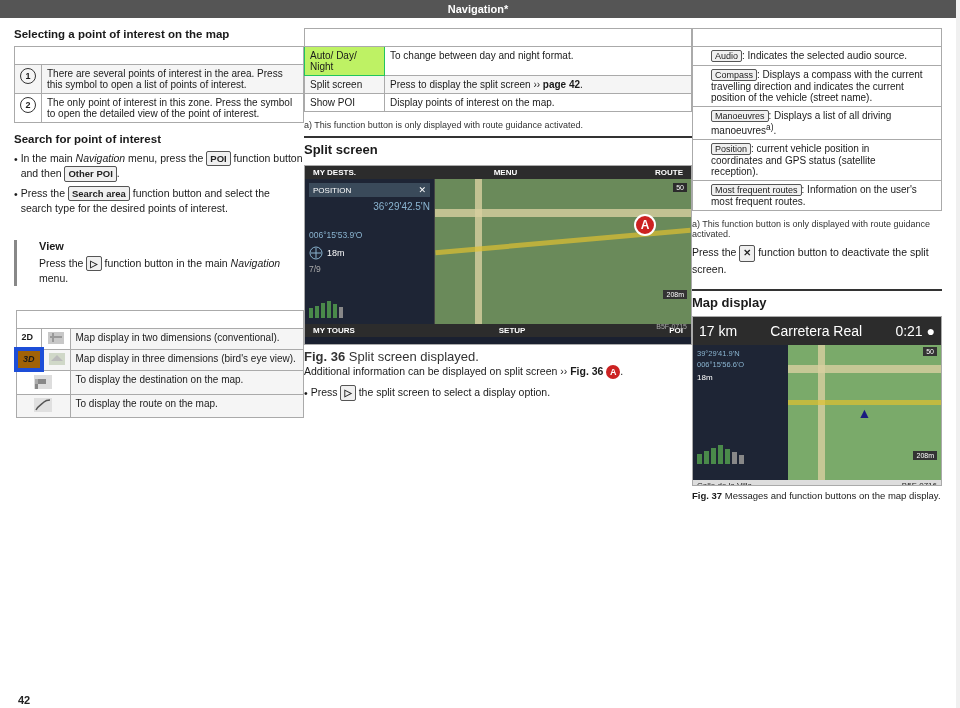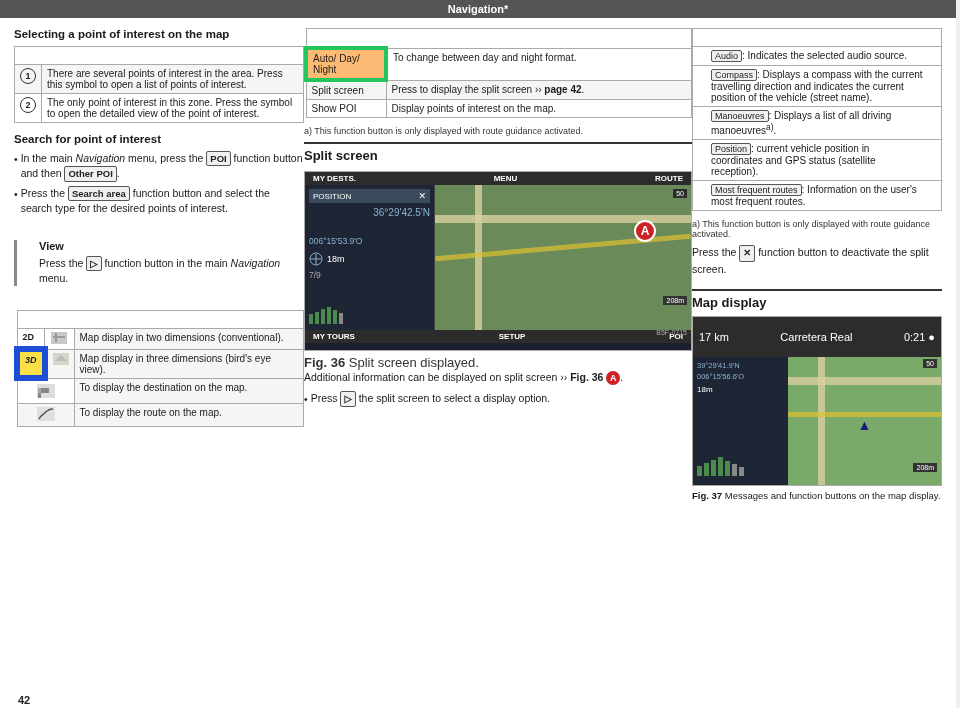--- a/index.html
+++ b/index.html
@@ -260,21 +260,21 @@
           <td style="width:22px; background:#fff; border:1px solid #aaa; text-align:center;">
             <svg width="16" height="12" viewBox="0 0 16 12">
                   <rect x="0" y="0" width="16" height="12" fill="#c8c8c8"></rect>
                   <rect x="2" y="4" width="12" height="2" fill="#999"></rect>
                   <rect x="4" y="1" width="2" height="9" fill="#999"></rect>
                 </svg>
           </td>
           <td>Map display in two dimensions (conventional).</td>
         </tr>
         <tr>
-          <td style="width:22px; font-size:9px; font-weight:bold; background:#fde047; border:6px solid #1d4ed8;font-style:italic;">3D</td>
+          <td style="width:22px; font-size:9px; font-weight:bold; background:#a16207; border:4px solid #1d4ed8;font-style:italic;">3D</td>
           <td style="width:22px; background:#f5f5f5; border:1px solid #aaa; text-align:center;">
             <svg width="16" height="12" viewBox="0 0 16 12">
                   <rect x="0" y="0" width="16" height="12" fill="#d0d8c8"></rect>
                   <polygon points="8,2 14,8 2,8" fill="#bbb"></polygon>
                 </svg>
           </td>
           <td style="background:#f5f5f5;">Map display in three dimensions (bird's eye view).</td>
         </tr>
         <tr>
           <td colspan="2" style="width:44px; background:#fff; border:1px solid #aaa; text-align:center;">
@@ -302,21 +302,21 @@
     </div>
 
     <div class="col-middle">
 
       <table class="func-table">
         <tbody>
             <tr>
               <td colspan="2" class="func-table-header">Function button: function</td>
             </tr>
         <tr>
-          <td style="width:80px; background:#fdba74; border:4px solid #22c55e;">Auto/ Day/ Night</td>
+          <td style="width:80px; background:#bef264; border:1px solid #22c55e;">Auto/ Day/ Night</td>
           <td style="background:#fff; border:1px solid #aaa;">To change between day and night format.</td>
         </tr>
         <tr>
           <td style="width:80px; background:#f5f5f5; border:1px solid #aaa;">Split screen</td>
           <td style="background:#f5f5f5; border:1px solid #aaa;">
             Press to display the split screen ›› <b>page 42</b>.
           </td>
         </tr>
         <tr>
           <td style="width:80px; background:#fff; border:1px solid #aaa;">Show POI</td>
@@ -446,21 +446,21 @@
       <div class="footnote">a)  This function button is only displayed with route guidance activated.</div>
 
       <div style="font-size:10.5px; line-height:1.5; margin-bottom:10px;">
         Press the <span class="btn-label">✕</span> function button to deactivate the split screen.
       </div>
 
       <div class="map-display-title">Map display</div>
 
       <div style="border:1px solid #aaa; margin-bottom:4px; position:relative; height:170px; overflow:hidden;">
 
-        <div style="background:#2c2c2c; color:#fff; display:flex; justify-content:space-between; align-items:center; padding:14px 6px; font-size:11px;">
+        <div style="background:#2c2c2c; color:#fff; display:flex; justify-content:space-between; align-items:center; padding:6px 6px; font-size:14px;">
           <span>17 km</span>
           <span>Carretera Real</span>
           <span>0:21 ●</span>
         </div>
 
         <div style="display:flex; height:135px;">
 
           <div style="width:95px; background:#1e2535; color:#8ab4d0; padding:4px; font-size:8px;">
             <div style="font-size:7.5px; margin-bottom:2px;">39°29'41.9'N</div>
             <div style="font-size:7.5px; margin-bottom:4px;">006°15'56.6'O</div>

